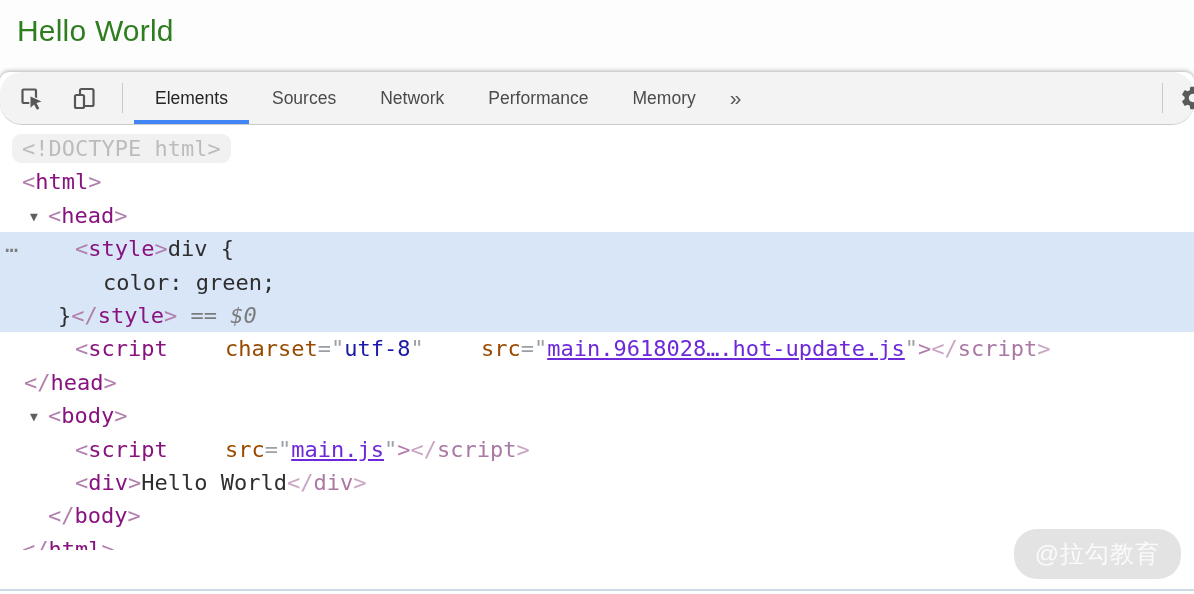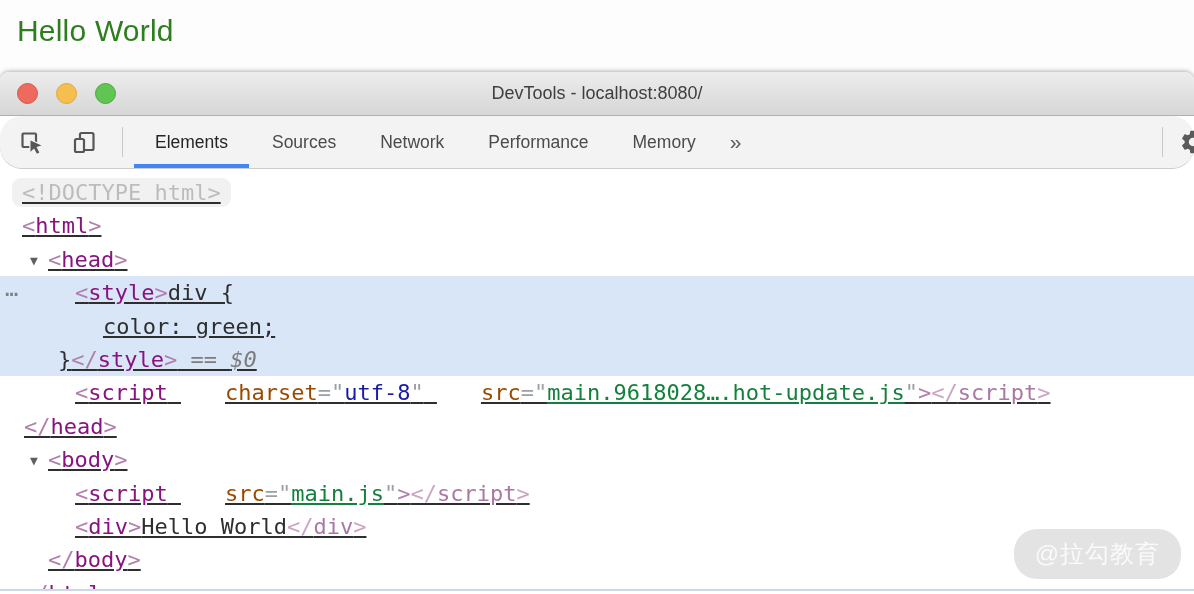--- a/index.html
+++ b/index.html
@@ -47,58 +47,50 @@
     content:"";position:absolute;left:1px;right:1px;bottom:0;height:4px;background:#4285f4;
   }
   .chevron-tab{font-size:21px;color:#555;padding:0 12px;display:flex;align-items:center;cursor:pointer;}
   .toolbar-right{margin-left:auto;display:flex;align-items:center;}
   .gear-wrap{margin-left:16px;margin-right:-13px;display:flex;align-items:center;cursor:pointer;}
   
   .code{
     position:relative;padding-top:7px;height:calc(100% - 104px);overflow:hidden;
     font-family:"DejaVu Sans Mono","Liberation Mono",monospace;font-size:22px;
   }
-  .code-line{position:relative;height:33.4px;line-height:33.4px;white-space:pre;color:#2e2e2e;cursor:default;text-decoration:underline;}
+  .code-line{position:relative;height:33.4px;line-height:33.4px;white-space:pre;color:#2e2e2e;cursor:default;}
   .code-line.selected{background:#d8e6f8;}
   .arrow-glyph{position:absolute;left:30px;top:1px;color:#5f5f5f;font-size:13px;}
   .gutter-dots{position:absolute;left:5px;top:-4px;color:#7f7f7f;font-size:22px;letter-spacing:1px;}
   .pill{background:#f1f1f1;border-radius:9px;padding:2px 10px;margin-left:-10px;}
   .seg-doctype{color:#bcbcbc;}
   .seg-brk{color:#b27fad;}
   .seg-tag{color:#88127f;}
   .seg-tagdim{color:#aa78a4;}
   .seg-brkdim{color:#c9a6c4;}
   .seg-attr{color:#9a4a00;margin-left:44px;}
   .seg-pun{color:#9aa0a6;}
   .seg-val{color:#1a1aa6;}
-  .seg-link{color:#15803d;text-decoration:underline;cursor:pointer;}
+  .seg-link{color:#6d28d9;text-decoration:underline;cursor:pointer;}
   .seg-text{color:#2e2e2e;}
   .seg-eq{color:#7c7c7c;}
   .seg-dollar{color:#7c7c7c;font-style:italic;}
   .bottom-strip{position:absolute;left:0;right:0;bottom:0;height:3px;background:#fff;border-top:2px solid #ccd8e4;}
   .watermark{
     position:absolute;right:13px;bottom:15px;background:#e3e3e3;color:#fafafa;
     border-radius:23px;padding:9px 21px;font-size:24px;letter-spacing:1px;
   }
 </style>
 </head>
 <body>
 
 <div class="page-heading">Hello World</div>
 
 <div class="devtools">
 
-  <div class="titlebar">
-    <div class="traffic">
-      <div class="light red"></div>
-      <div class="light yellow"></div>
-      <div class="light green"></div>
-    </div>
-    <div class="title-text">DevTools - localhost:8080/</div>
-  </div>
 
   <div class="toolbar">
     <div class="tool-icons">
       <span class="icon-btn">
         <svg width="27" height="27" viewBox="0 0 27 27">
           <rect x="4.5" y="4.5" width="13.5" height="13.5" rx="1" fill="none" stroke="#565656" stroke-width="2.2"></rect>
           <path d="M12.5 11.5 L23.5 16.6 L18.5 18.1 L21.3 23.4 L18.9 24.7 L16.1 19.4 L12.5 22.8 Z" fill="#565656" stroke="#f3f3f3" stroke-width="2.4" paint-order="stroke"></path>
         </svg>
       </span>
       <span class="icon-btn">

